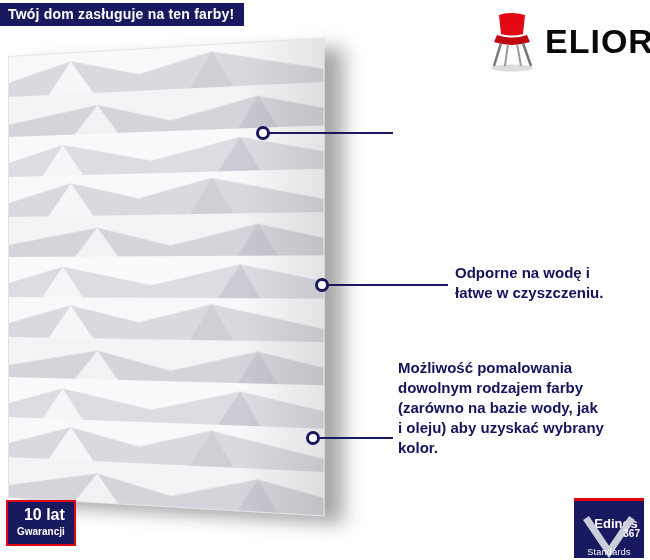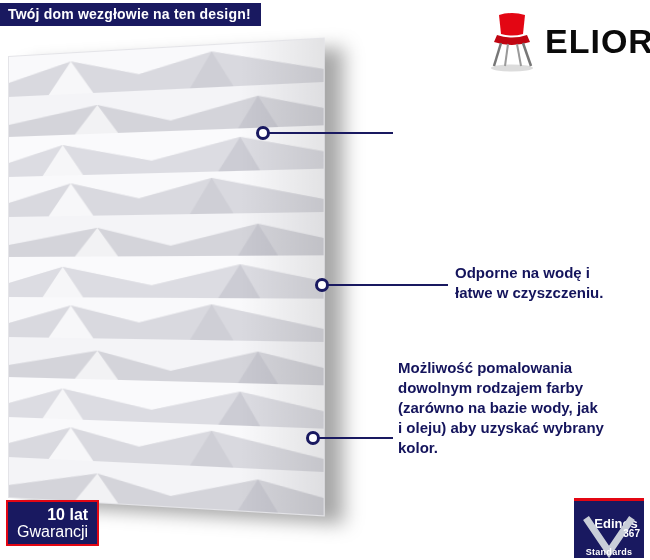--- a/index.html
+++ b/index.html
@@ -38,38 +38,38 @@
   
   .brand-chair { position:absolute; left:487px; top:12px; }
   .brand-name { position:absolute; left:545px; top:22px; color:#0a0a0a;
                 font-size:34px; font-weight:bold; letter-spacing:1px; }
 
   
   .warranty { position:absolute; left:6px; top:500px; background:#191960;
               border:2px solid #e30613; color:#fff; text-align:right;
               padding:3px 9px 4px 9px; }
   .warranty .l1 { font-size:16px; font-weight:bold; line-height:19px; }
-  .warranty .l2 { font-size:16px; font-weight:normal; line-height:16px; }
+  .warranty .l2 { font-size:10px; font-weight:bold; line-height:16px; }
 
   
   .edinos { position:absolute; left:574px; top:498px; width:70px; height:60px;
             background:#191960; border-top:3px solid #e30613; }
   .edinos-title { color:#fff; font-weight:bold; font-size:13px; text-align:center; margin-top:15px;padding-left:14px; }
   .edinos-v { position:absolute; left:0; top:15px; }
   .edinos-dsi { position:absolute; left:5px; top:31px; color:#fff; font-size:9px; font-weight:bold;margin-top:24px; }
   .edinos-804 { position:absolute; right:4px; top:27px; color:#fff; font-size:10px; font-weight:bold; }
   .edinos-standards { position:absolute; bottom:1px; width:100%; text-align:center;
-                      color:#fff; font-size:9px; font-weight:bold; letter-spacing:.3px; }
+                      color:#fff; font-size:9px; font-weight:normal; letter-spacing:.3px; }
 </style>
 </head>
 <body>
 
 <div class="stage">
 
-  <div class="banner">Twój dom wezgłowie na ten design!</div>
+  <div class="banner">Twój dom zasługuje na ten farby!</div>
 
   <div class="panel">
     <svg viewBox="0 0 296 440" preserveAspectRatio="none">
       <defs>
         <pattern id="facets" width="296" height="120" patternUnits="userSpaceOnUse">
           <rect width="296" height="120" fill="#ededf0"></rect>
           <polygon points="0,0 296,0 296,28 196,6 128,24 62,8 0,26" fill="#f9f9fb"></polygon>
           <polygon points="0,26 62,8 128,24 196,6 296,28 296,40 0,40" fill="#d9d9df"></polygon>
           <polygon points="62,8 84,40 40,40" fill="#ffffff" opacity="0.8"></polygon>
           <polygon points="196,6 216,40 176,40" fill="#cfcfd6"></polygon>

